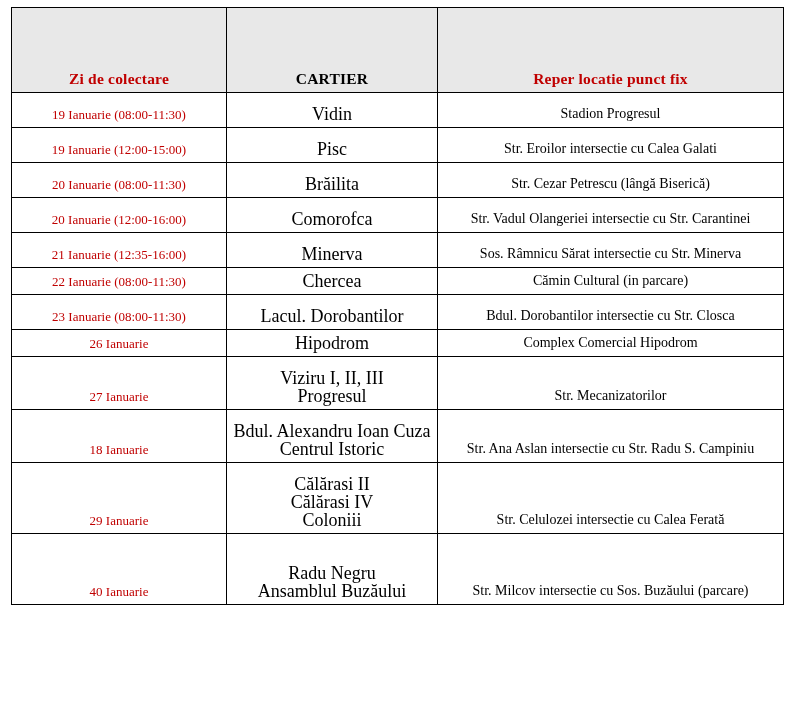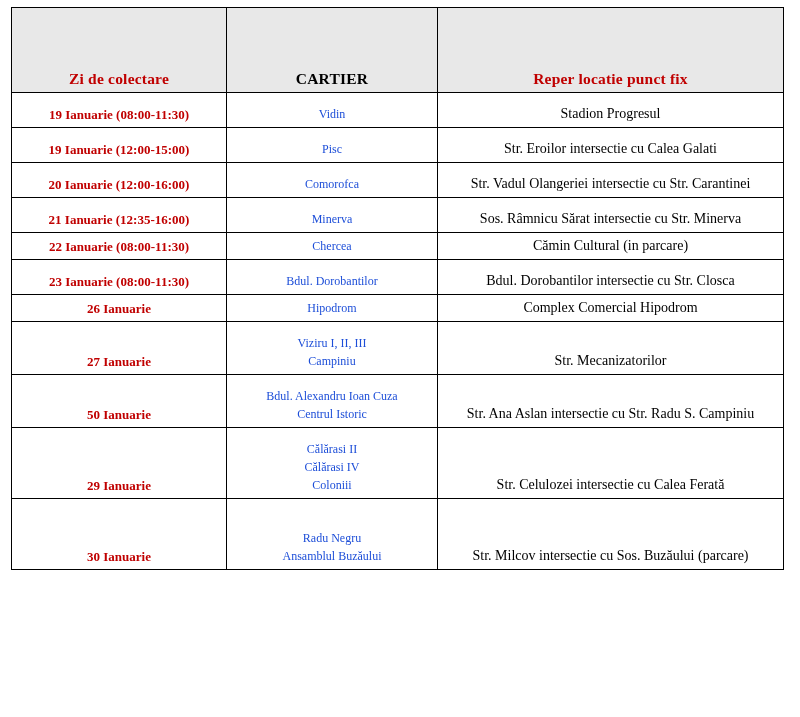--- a/index.html
+++ b/index.html
@@ -47,30 +47,30 @@
     font-weight: bold;
     font-size: 15.5px;
     letter-spacing: 0.2px;
     display: block;
   }
   .hdr-text.red { color: #c00000; }
   .hdr-text.black { color: #000000; text-align: center; }
 
   td.col-date {
     text-align: center;
-    font-weight: bold;
+    font-weight: normal;
     font-size: 13px;
     color: #c00000;
     padding-bottom: 2px;
     white-space: nowrap;
   }
   td.col-cartier {
     text-align: center;
-    font-size: 12px;
-    color: #1d4ed8;
+    font-size: 18px;
+    color: #000000;
     vertical-align: top;
     padding-top: 2px;
     line-height: 18px;
   }
   td.col-reper {
     text-align: center;
     font-size: 14px;
     color: #000000;
     padding-bottom: 2px;
     line-height: 18px;
@@ -114,20 +114,29 @@
         <tr style="height: 35px;">
           <td class="col-date">19 Ianuarie (12:00-15:00)</td>
           <td class="col-cartier">
             <span class="cart-line">Pisc</span>
           </td>
           <td class="col-reper">
             <span class="reper-line">Str. Eroilor intersectie cu Calea Galati</span>
           </td>
         </tr>
         <tr style="height: 35px;">
+          <td class="col-date">20 Ianuarie (08:00-11:30)</td>
+          <td class="col-cartier">
+            <span class="cart-line">Brăilita</span>
+          </td>
+          <td class="col-reper">
+            <span class="reper-line">Str. Cezar Petrescu (lângă Biserică)</span>
+          </td>
+        </tr>
+        <tr style="height: 35px;">
           <td class="col-date">20 Ianuarie (12:00-16:00)</td>
           <td class="col-cartier">
             <span class="cart-line">Comorofca</span>
           </td>
           <td class="col-reper">
             <span class="reper-line">Str. Vadul Olangeriei intersectie cu Str. Carantinei</span>
           </td>
         </tr>
         <tr style="height: 35px;">
           <td class="col-date">21 Ianuarie (12:35-16:00)</td>
@@ -143,68 +152,68 @@
           <td class="col-cartier">
             <span class="cart-line">Chercea</span>
           </td>
           <td class="col-reper">
             <span class="reper-line">Cămin Cultural (in parcare)</span>
           </td>
         </tr>
         <tr style="height: 35px;">
           <td class="col-date">23 Ianuarie (08:00-11:30)</td>
           <td class="col-cartier">
-            <span class="cart-line">Bdul. Dorobantilor</span>
+            <span class="cart-line">Lacul. Dorobantilor</span>
           </td>
           <td class="col-reper">
             <span class="reper-line">Bdul. Dorobantilor intersectie cu Str. Closca</span>
           </td>
         </tr>
         <tr style="height: 25px;">
           <td class="col-date">26 Ianuarie</td>
           <td class="col-cartier">
             <span class="cart-line">Hipodrom</span>
           </td>
           <td class="col-reper">
             <span class="reper-line">Complex Comercial Hipodrom</span>
           </td>
         </tr>
         <tr style="height: 53px;">
           <td class="col-date">27 Ianuarie</td>
           <td class="col-cartier">
             <span class="cart-line">Viziru I, II, III</span>
-            <span class="cart-line">Campiniu</span>
+            <span class="cart-line">Progresul</span>
           </td>
           <td class="col-reper">
             <span class="reper-line">Str. Mecanizatorilor</span>
           </td>
         </tr>
         <tr style="height: 53px;">
-          <td class="col-date">50 Ianuarie</td>
+          <td class="col-date">18 Ianuarie</td>
           <td class="col-cartier">
             <span class="cart-line">Bdul. Alexandru Ioan Cuza</span>
             <span class="cart-line">Centrul Istoric</span>
           </td>
           <td class="col-reper">
             <span class="reper-line">Str. Ana Aslan intersectie cu Str. Radu S. Campiniu</span>
           </td>
         </tr>
         <tr style="height: 71px;">
           <td class="col-date">29 Ianuarie</td>
           <td class="col-cartier">
             <span class="cart-line">Călărasi II</span>
             <span class="cart-line">Călărasi IV</span>
             <span class="cart-line">Coloniii</span>
           </td>
           <td class="col-reper">
             <span class="reper-line">Str. Celulozei intersectie cu Calea Ferată</span>
           </td>
         </tr>
         <tr style="height: 71px;">
-          <td class="col-date">30 Ianuarie</td>
+          <td class="col-date">40 Ianuarie</td>
           <td class="col-cartier">
             <span class="cart-line">Radu Negru</span>
             <span class="cart-line">Ansamblul Buzăului</span>
           </td>
           <td class="col-reper">
             <span class="reper-line">Str. Milcov intersectie cu Sos. Buzăului (parcare)</span>
           </td>
         </tr>
       </tbody>
   </table>

